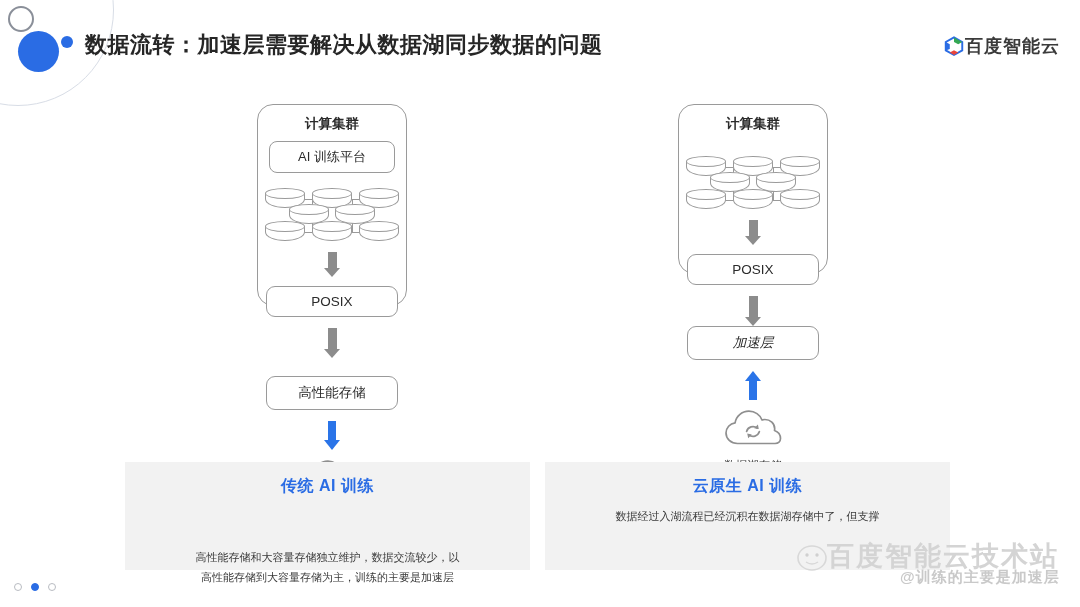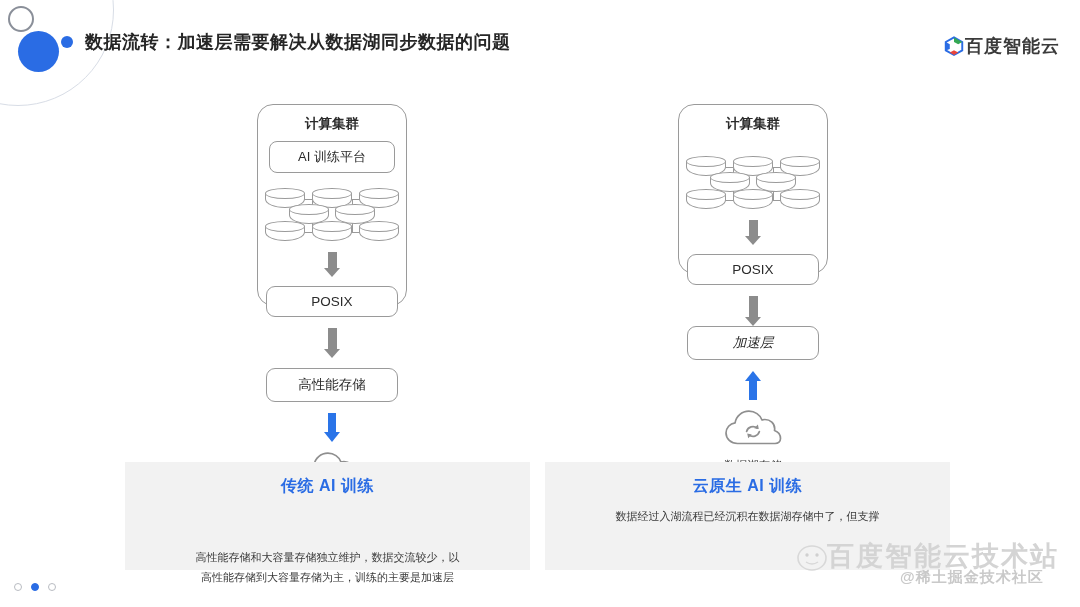--- a/index.html
+++ b/index.html
@@ -15,21 +15,21 @@
   .deco-ring{position:absolute;left:8px;top:6px;width:22px;height:22px;
     border:2px solid #8a8f99;border-radius:50%;}
   .deco-bigdot{position:absolute;left:18px;top:31px;width:41px;height:41px;
     border-radius:50%;background:#2a6ce4;}
   .deco-smalldot{position:absolute;left:61px;top:36px;width:12px;height:12px;
     border-radius:50%;background:#2a6ce4;}
 
   
   .slide-title{
     position:absolute;left:85px;top:30px;
-    font-size:18px;font-weight:bold;letter-spacing:.5px;
+    font-size:22px;font-weight:bold;letter-spacing:.5px;
     color:#262626;white-space:nowrap;
   }
   .logo{position:absolute;right:20px;top:34px;display:flex;align-items:center;}
   .logo-mark{width:22px;height:22px;position:relative;flex:0 0 auto;}
   .logo-text{font-size:18px;font-weight:bold;color:#3b3b3b;letter-spacing:1px;}
 
   
   .col{position:absolute;top:104px;width:250px;display:flex;flex-direction:column;align-items:center;}
   .col-left{left:207px;}
   .col-right{left:628px;}
@@ -172,21 +172,21 @@
     <div style="height:14px;"></div>
   </div>
 
   <div class="pill pill-posix" style="margin-top:-20px;">POSIX</div>
 
   <div class="arrow-gray" style="margin-top:11px;">
     <div class="shaft" style="height:21px;"></div>
       <div class="head"></div>
   </div>
 
-  <div class="pill" style="margin-top:10px;">高性能存储</div>
+  <div class="pill" style="margin-top:18px;">高性能存储</div>
 
   <div class="arrow-blue-down" style="margin-top:11px;">
     <div class="shaft"></div>
       <div class="head"></div>
   </div>
 
   <div style="margin-top:3px;">
     <svg width="68" height="48" viewBox="0 0 68 48">
       <path d="M18.5 40.5c-6.6 0-11.5-4.6-11.5-10.4 0-5.3 3.9-9.6 9.1-10.3.9-6.6 6.7-11.6 13.8-11.6 6 0 11.2 3.6 13.1 8.8.9-.3 1.9-.5 2.9-.5 5.4 0 9.8 4.1 9.8 9.2 0 .6-.1 1.2-.2 1.8 3.6 1.2 6 4.4 6 8.1 0 2.7-2.2 4.9-5.4 4.9z" fill="none" stroke="#8f8f8f" stroke-width="1.7" stroke-linejoin="round"></path>
       <g stroke="#8f8f8f" stroke-width="1.7" fill="none" stroke-linecap="round">
@@ -293,19 +293,19 @@
 
 <div class="wm wm-face">
   <svg width="34" height="30" viewBox="0 0 34 30">
     <ellipse cx="17" cy="15" rx="14" ry="12" fill="none" stroke="#d8d8d8" stroke-width="1.6"></ellipse>
     <circle cx="12" cy="12" r="1.7" fill="#d0d0d0"></circle>
     <circle cx="22" cy="12" r="1.7" fill="#d0d0d0"></circle>
     <path d="M11 19q6 4 12 0" fill="none" stroke="#d8d8d8" stroke-width="1.5"></path>
   </svg>
 </div>
 <div class="wm wm-main">百度智能云技术站</div>
-<div class="wm wm-sub">@稀土掘金技术社区</div>
+<div class="wm wm-sub">@训练的主要是加速层</div>
 
 <div class="dots">
   <span class="dot"></span>
   <span class="dot active"></span>
   <span class="dot"></span>
 </div>
 
 </body></html>

